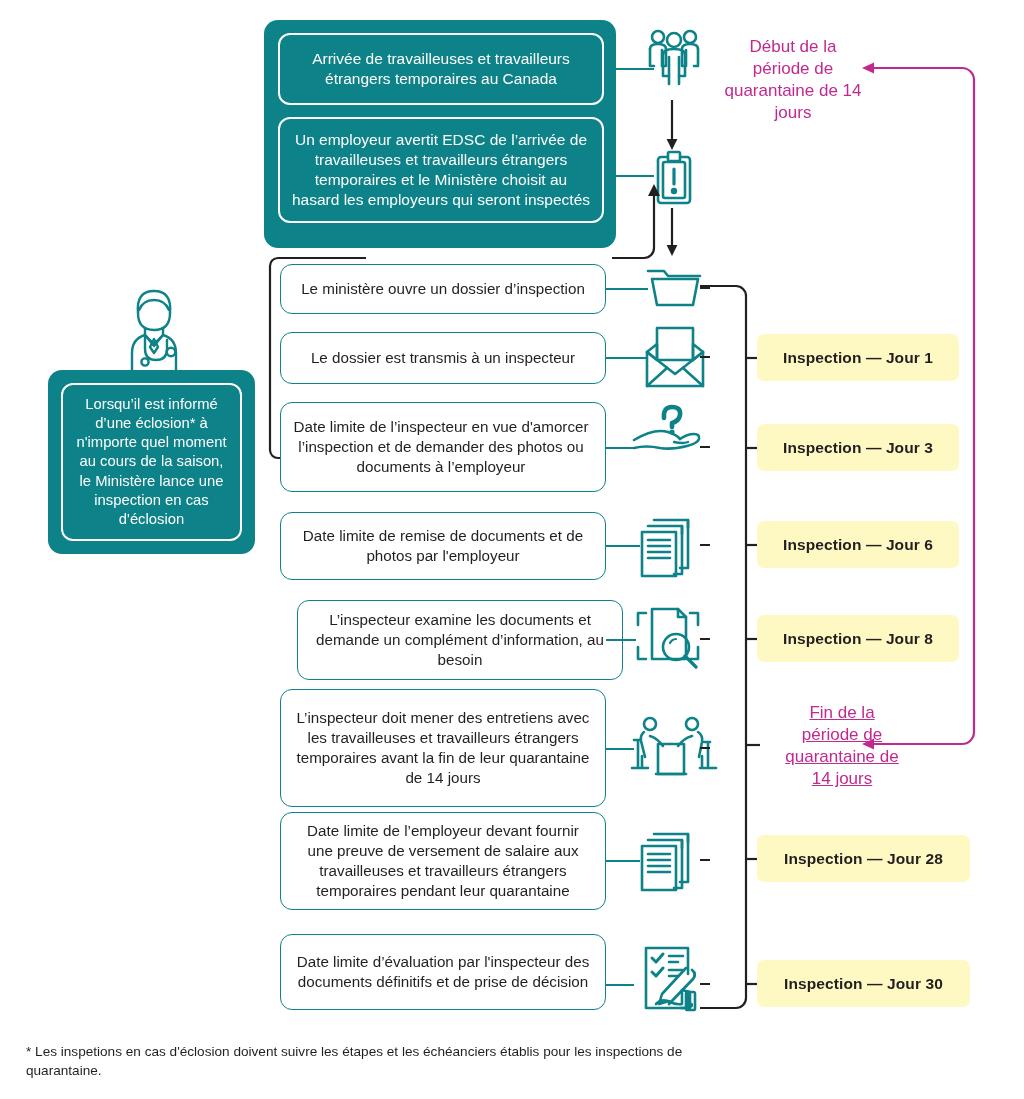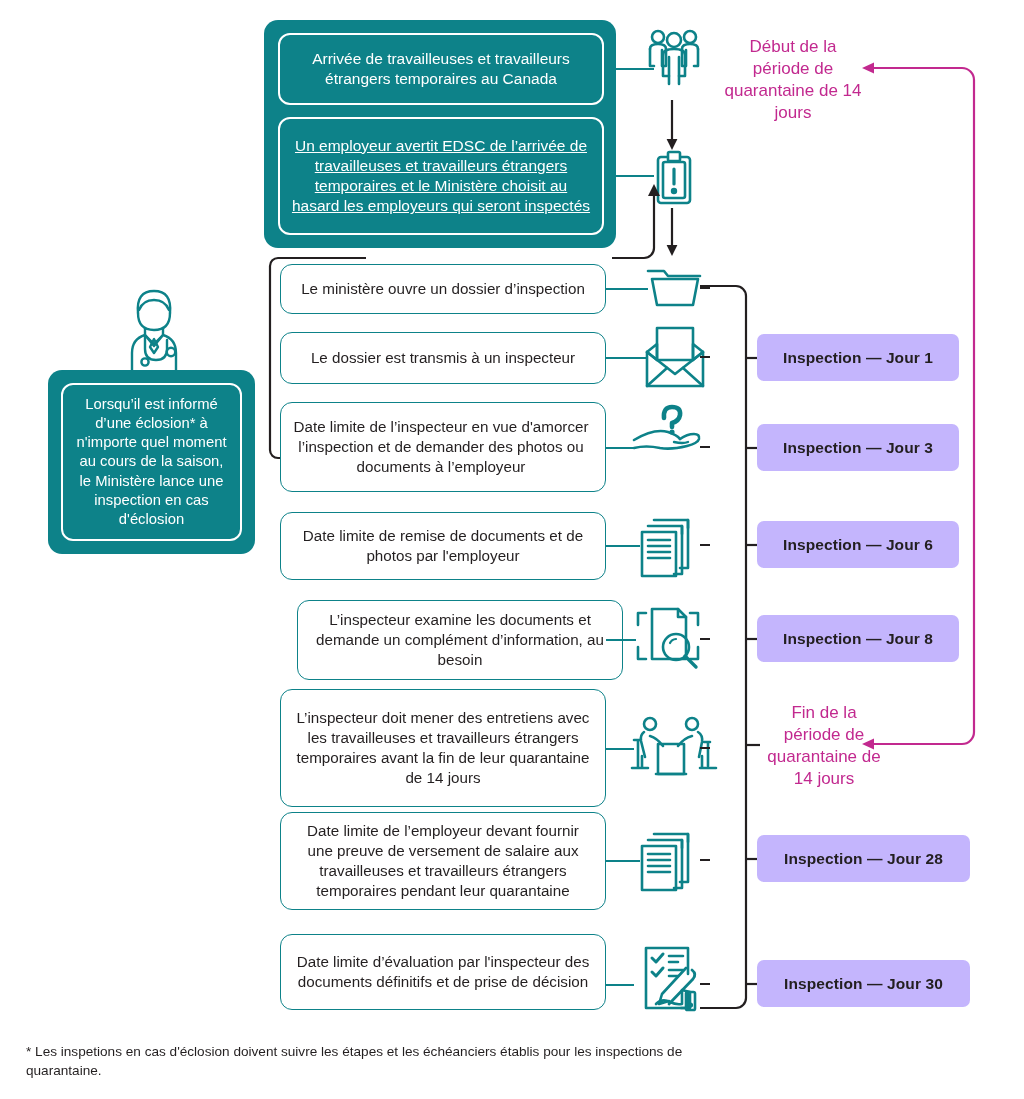--- a/index.html
+++ b/index.html
@@ -13,21 +13,21 @@
 
   
   .tbox{position:absolute;box-sizing:border-box;border:2px solid #ffffff;border-radius:12px;
         color:#ffffff;display:flex;align-items:center;justify-content:center;text-align:center;
         font-size:15.5px;line-height:1.30;padding:6px 10px;}
   .wbox{position:absolute;box-sizing:border-box;background:#ffffff;border:1.6px solid #0d8289;
         border-radius:12px;color:#231f20;display:flex;align-items:center;justify-content:center;
         text-align:center;font-size:15.2px;line-height:1.32;padding:6px 12px;}
 
   
-  .badge{position:absolute;box-sizing:border-box;background:#c4b5fd;border-radius:7px;
+  .badge{position:absolute;box-sizing:border-box;background:#fef9c3;border-radius:7px;
          display:flex;align-items:center;justify-content:center;color:#231f20;
          font-size:15.5px;font-weight:bold;letter-spacing:.1px;}
 
   
   .ln{position:absolute;background:#231f20;}
   .ln-t{position:absolute;background:#0d8289;}
 
   
   .magtxt{position:absolute;color:#c2298f;font-size:17px;line-height:1.30;text-align:center;}
 
@@ -41,21 +41,21 @@
 <body>
 
 <div id="stage">
 
   <div class="teal-panel" style="left:264px;top:20px;width:352px;height:228px;"></div>
 
   <div class="tbox" style="left:278px;top:33px;width:326px;height:72px;">
     <span>Arrivée de travailleuses et travailleurs étrangers temporaires au Canada</span>
   </div>
 
-  <div class="tbox" style="left:278px;top:117px;width:326px;height:118px;text-decoration:underline;">
+  <div class="tbox" style="left:278px;top:117px;width:326px;height:106px;">
     <span>Un employeur avertit EDSC de l’arrivée de travailleuses et travailleurs étrangers temporaires et le Ministère choisit au hasard les employeurs qui seront inspectés</span>
   </div>
 
   <div class="ln-t" style="left:612px;top:68px;width:42px;height:2px;"></div>
   <div class="ln-t" style="left:612px;top:175px;width:42px;height:2px;"></div>
 
   <div class="svgwrap" style="left:662px;top:100px;">
     <svg width="20" height="50" viewBox="0 0 20 50">
       <line x1="10" y1="0" x2="10" y2="42" stroke="#231f20" stroke-width="2.2"></line>
       <polygon points="10,50 4.6,39 15.4,39" fill="#231f20"></polygon>
@@ -126,21 +126,21 @@
 
   <div class="svgwrap" style="left:860px;top:58px;">
     <svg width="130" height="700" viewBox="0 0 130 700">
       <path d="M12 10 H102 a12 12 0 0 1 12 12 V674 a12 12 0 0 1 -12 12 H12" fill="none" stroke="#c2298f" stroke-width="2.2"></path>
       <polygon points="2,10 14,4.5 14,15.5" fill="#c2298f"></polygon>
       <polygon points="2,686 14,680.5 14,691.5" fill="#c2298f"></polygon>
     </svg>
   </div>
 
   <div class="magtxt" style="left:720px;top:36px;width:146px;">Début de la période de quarantaine de 14 jours</div>
-  <div class="magtxt" style="left:762px;top:702px;width:124px;">Fin de la période de quarantaine de 14 jours</div>
+  <div class="magtxt" style="left:780px;top:702px;width:124px;text-decoration:underline;">Fin de la période de quarantaine de 14 jours</div>
 
   <div class="svgwrap" style="left:112px;top:283px;">
     <svg width="84" height="92" viewBox="0 0 84 92">
       <g fill="none" stroke="#0d8289" stroke-width="2.4" stroke-linejoin="round" stroke-linecap="round">
         <path d="M26 30 q-2-22 16-22 t16 22"></path>
         <path d="M27 27 q4-10 15-10 t15 10"></path>
         <path d="M26 30 q0 17 16 17 t16-17"></path>
         <path d="M33 45 v7 l9 9 9-9 v-7"></path>
         <path d="M20 88 v-18 q0-14 13-18 l9 11 9-11 q13 4 13 18 v18"></path>
         <path d="M42 56 l-4 8 4 6 4-6 z"></path>

